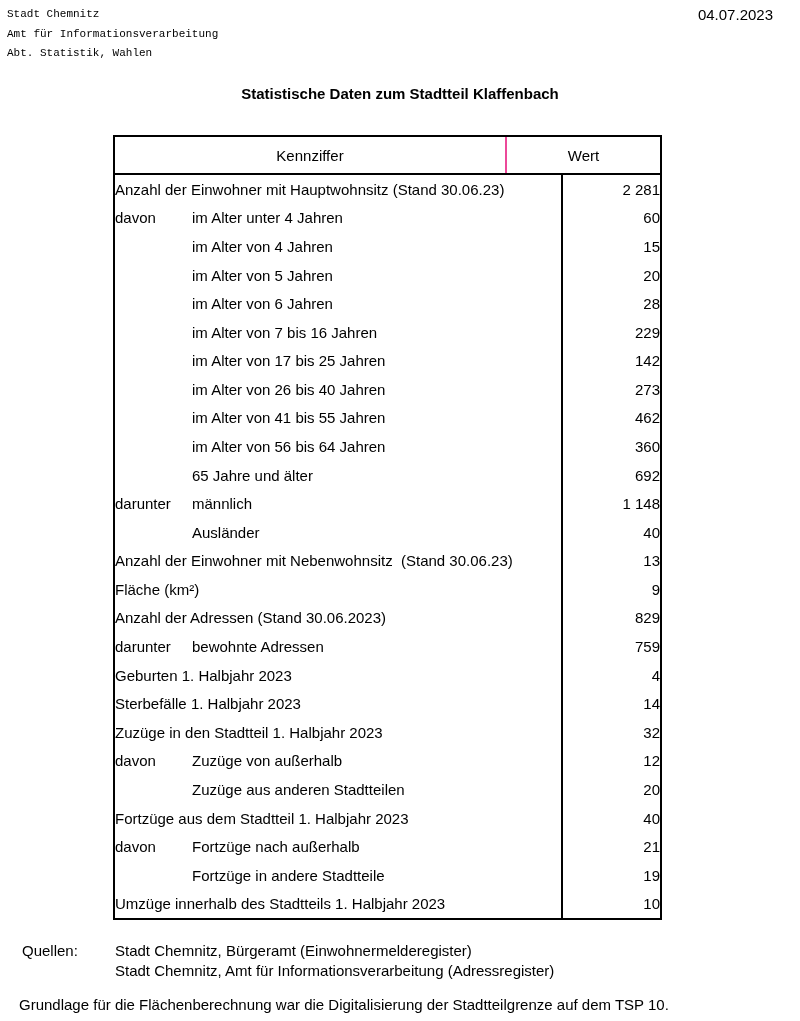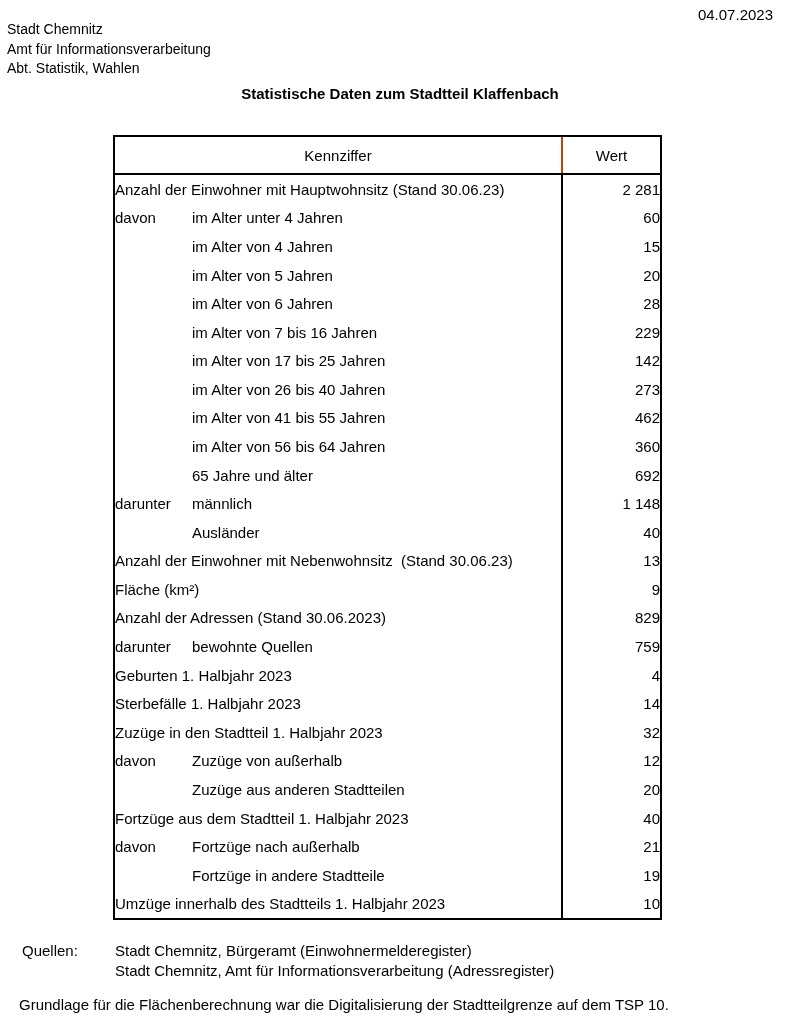--- a/index.html
+++ b/index.html
@@ -6,22 +6,22 @@
   html, body { background: #ffffff; }
   body {
     width: 800px; height: 1021px;
     position: relative;
     font-family: "Liberation Sans", "DejaVu Sans", sans-serif;
     color: #000;
     overflow: hidden;
   }
 
   .org-block {
-    position: absolute; left: 7px; top: 20px;
-    font-size: 14px; line-height: 19.5px;
+    position: absolute; left: 7px; top: 5px;
+    font-size: 11px; line-height: 19.5px; font-family: Liberation Mono, monospace;
   }
   .doc-date {
     position: absolute; top: 6px; right: 27px;
     font-size: 15px;
   }
   .doc-title {
     position: absolute; top: 85px; left: 0; width: 100%;
     text-align: center; font-size: 15px; font-weight: bold;
   }
 
@@ -31,22 +31,22 @@
     border: 2px solid #000;
     display: flex; flex-direction: column;
     font-size: 15px;
   }
   .thead {
     height: 38px; flex: none;
     display: flex;
     border-bottom: 2px solid #000;
   }
   .th-kennziffer {
-    width: 448px; flex: none;
-    border-right: 2px solid #c2410c;
+    width: 392px; flex: none;
+    border-right: 2px solid #ec4899;
     display: flex; align-items: center; justify-content: center;
   }
   .th-wert {
     flex: 1;
     display: flex; align-items: center; justify-content: center;
   }
   .tbody { flex: 1; display: flex; flex-direction: column; }
   .trow { flex: 1; display: flex; }
   .cell-label {
     width: 448px; flex: none;
@@ -150,21 +150,21 @@
       </div>
       <div class="trow">
         <div class="cell-label"><span>Fläche (km²)</span></div>
         <div class="cell-value">9</div>
       </div>
       <div class="trow">
         <div class="cell-label"><span>Anzahl der Adressen (Stand 30.06.2023)</span></div>
         <div class="cell-value">829</div>
       </div>
       <div class="trow">
-        <div class="cell-label"><span class="row-prefix">darunter</span><span>bewohnte Quellen</span></div>
+        <div class="cell-label"><span class="row-prefix">darunter</span><span>bewohnte Adressen</span></div>
         <div class="cell-value">759</div>
       </div>
       <div class="trow">
         <div class="cell-label"><span>Geburten 1. Halbjahr 2023</span></div>
         <div class="cell-value">4</div>
       </div>
       <div class="trow">
         <div class="cell-label"><span>Sterbefälle 1. Halbjahr 2023</span></div>
         <div class="cell-value">14</div>
       </div>

